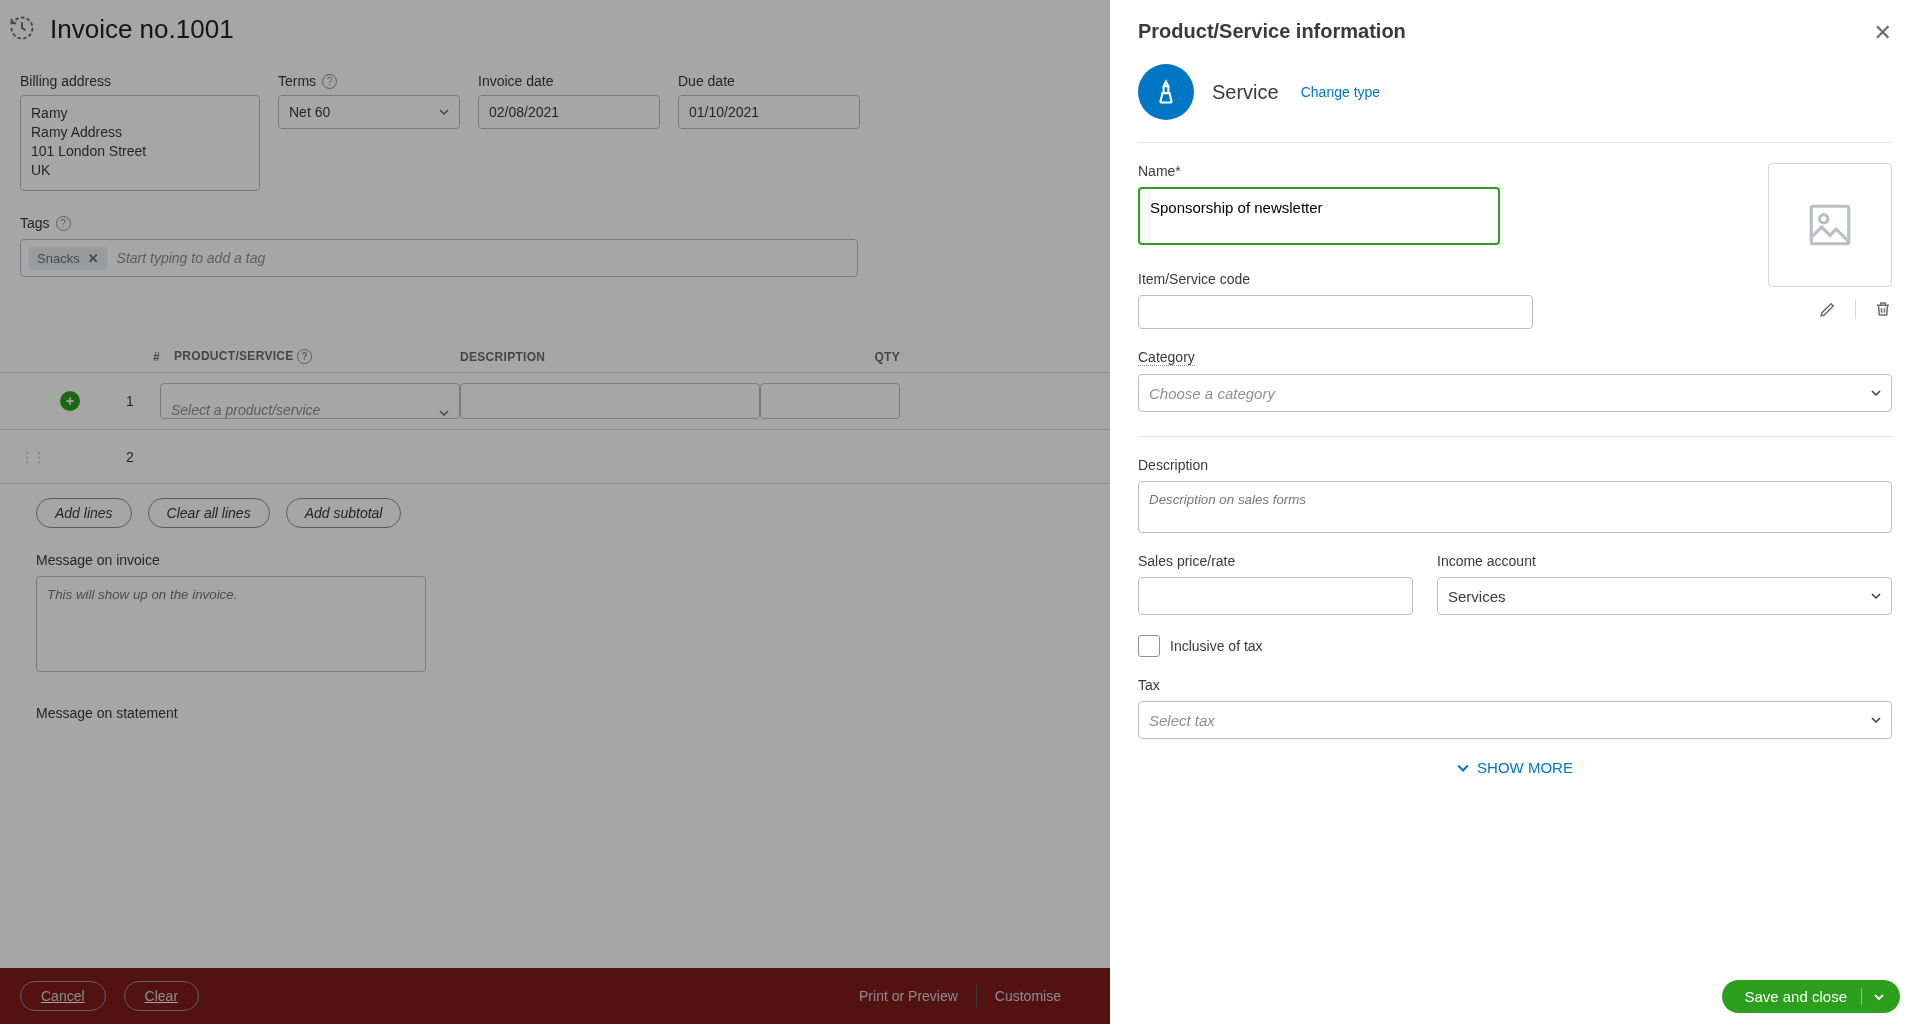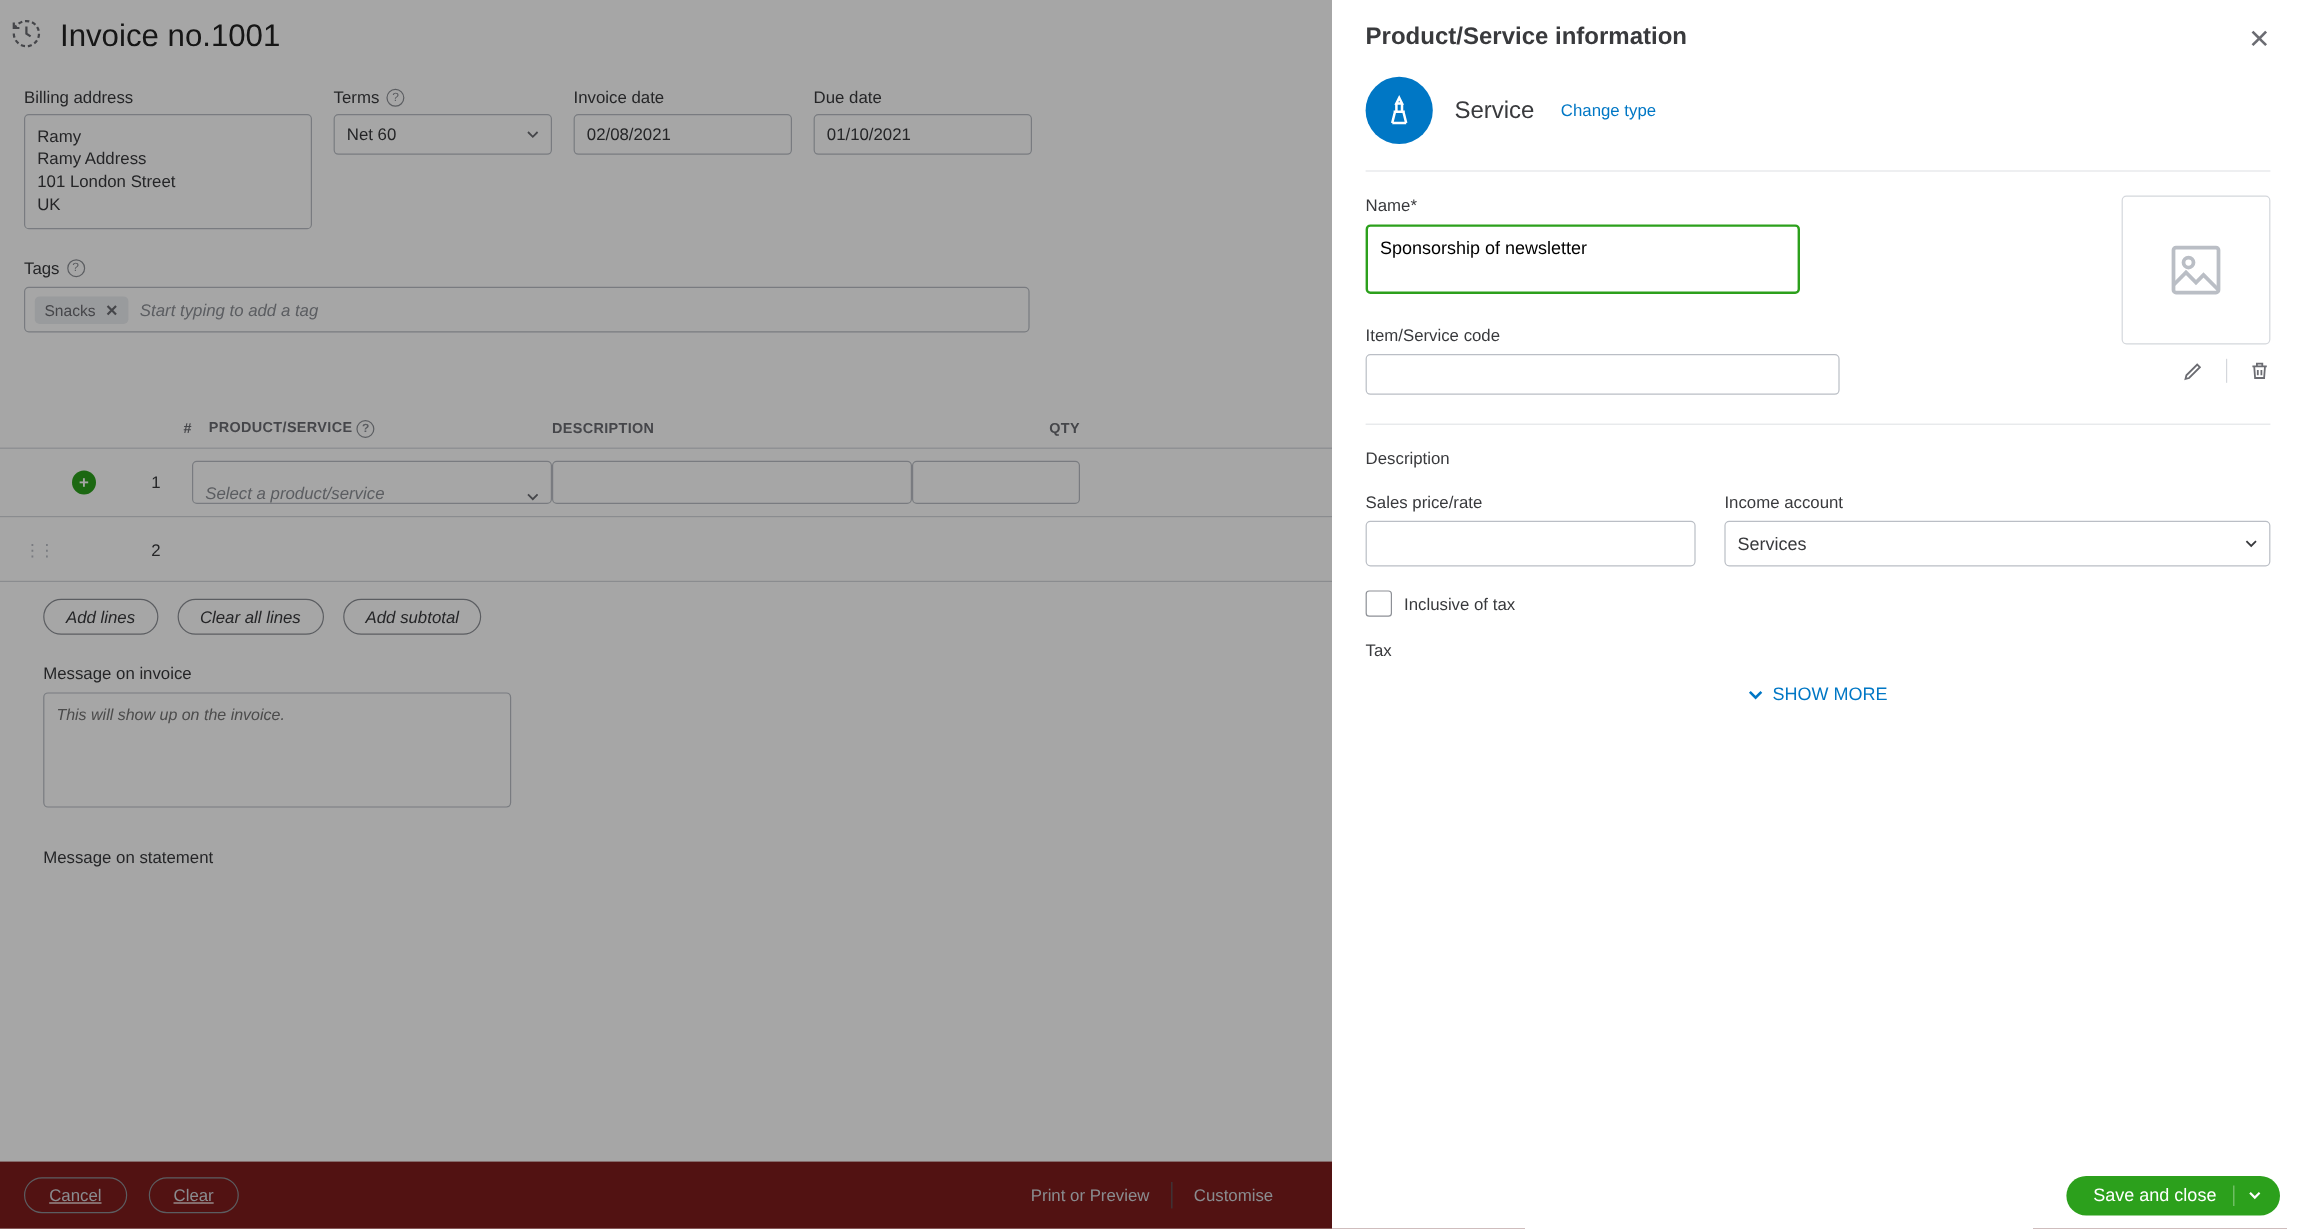--- a/index.html
+++ b/index.html
@@ -258,26 +258,38 @@
             <path d="M3 21l4-1 12-12-3-3L4 17l-1 4z"></path>
           </svg>
         <span class="sep"></span>
         <svg width="18" height="18" viewBox="0 0 24 24" fill="none" stroke="#6b6c72" stroke-width="2">
             <path d="M4 7h16M9 7V4h6v3M6 7l1 13h10l1-13M10 11v6M14 11v6"></path>
           </svg>
       </div>
     </div>
   </div>
 
+  <div class="p-row">
+    <div class="p-col">
+      <span class="p-label" style="border-bottom:1px dotted #8d9096; width:fit-content">Category</span>
+      <div class="p-select">
+        <span>Choose a category</span>
+        <svg class="chev" viewBox="0 0 10 10">
+            <path d="M1 3l4 4 4-4" stroke="#393a3d" fill="none" stroke-width="1.5"></path>
+          </svg>
+      </div>
+    </div>
+  </div>
 
   <hr style="margin-top:24px">
 
   <div class="p-row">
     <div class="p-col">
       <span class="p-label">Description</span>
+      <textarea class="desc-area" placeholder="Description on sales forms" style=""></textarea>
     </div>
   </div>
 
   <div class="p-row">
     <div class="p-col" style="flex:0 0 275px">
       <span class="p-label">Sales price/rate</span>
       <input class="p-input" style="height: 38px;">
     </div>
     <div class="p-col">
       <span class="p-label">Income account</span>
@@ -291,20 +303,26 @@
   </div>
 
   <div class="chk-row">
     <div class="chk"></div>
     <span>Inclusive of tax</span>
   </div>
 
   <div class="p-row">
     <div class="p-col">
       <span class="p-label">Tax</span>
+      <div class="p-select">
+        <span>Select tax</span>
+        <svg class="chev" viewBox="0 0 10 10">
+            <path d="M1 3l4 4 4-4" stroke="#393a3d" fill="none" stroke-width="1.5"></path>
+          </svg>
+      </div>
     </div>
   </div>
 
   <div class="show-more">
     <svg width="12" height="12" viewBox="0 0 10 10">
         <path d="M1 3l4 4 4-4" stroke="#0077c5" fill="none" stroke-width="1.8"></path>
       </svg>
     <span>SHOW MORE</span>
   </div>
 </div>

